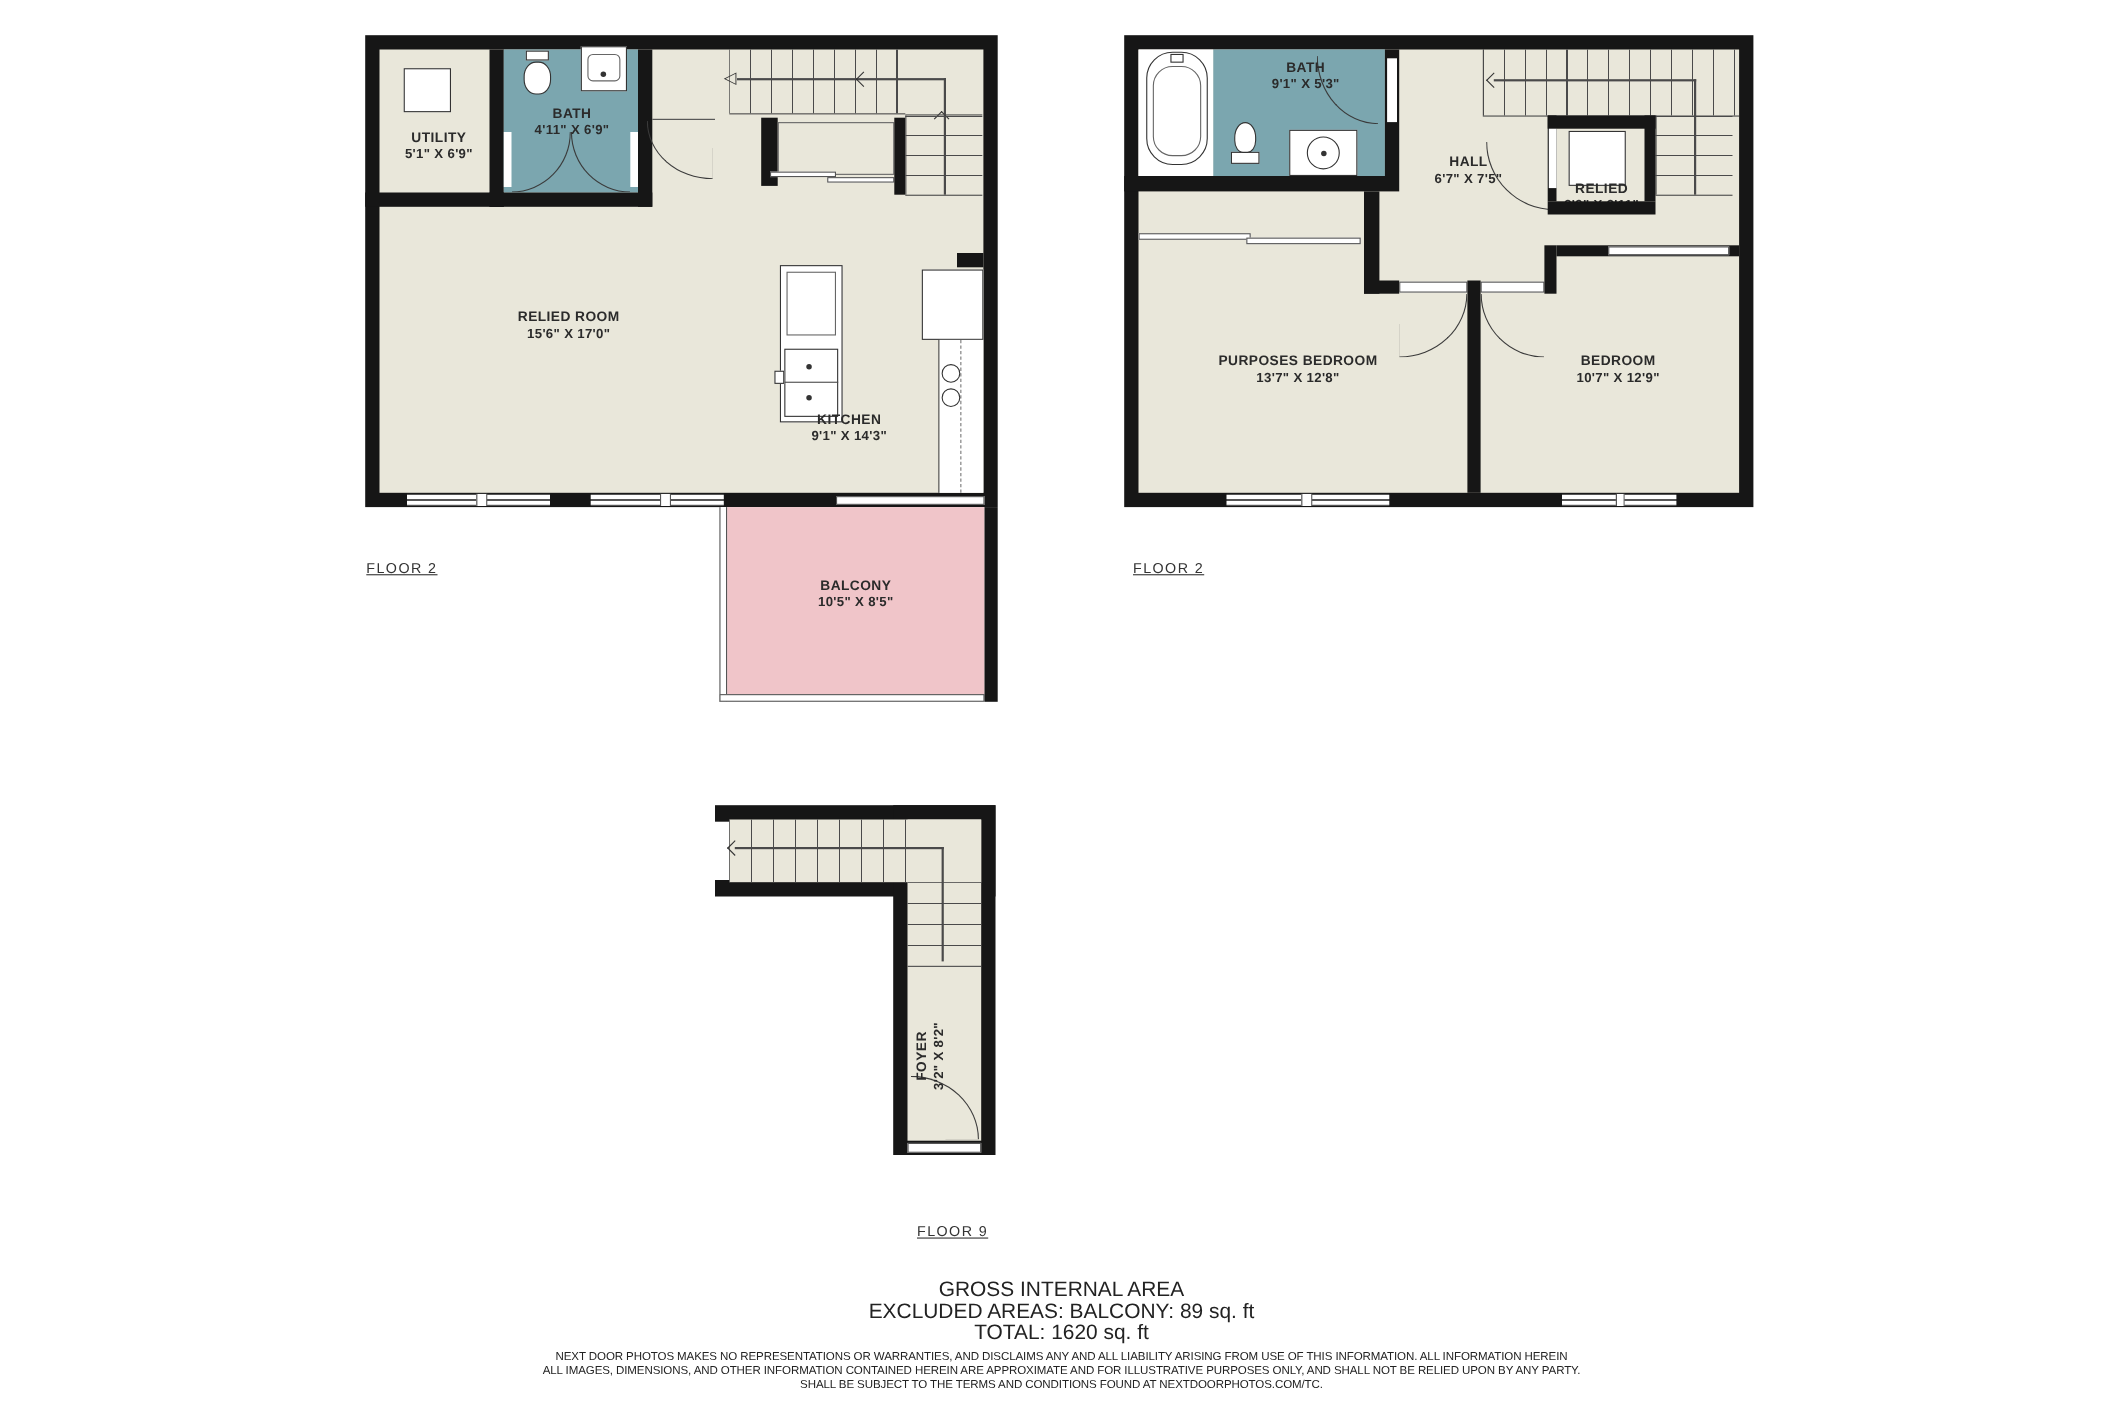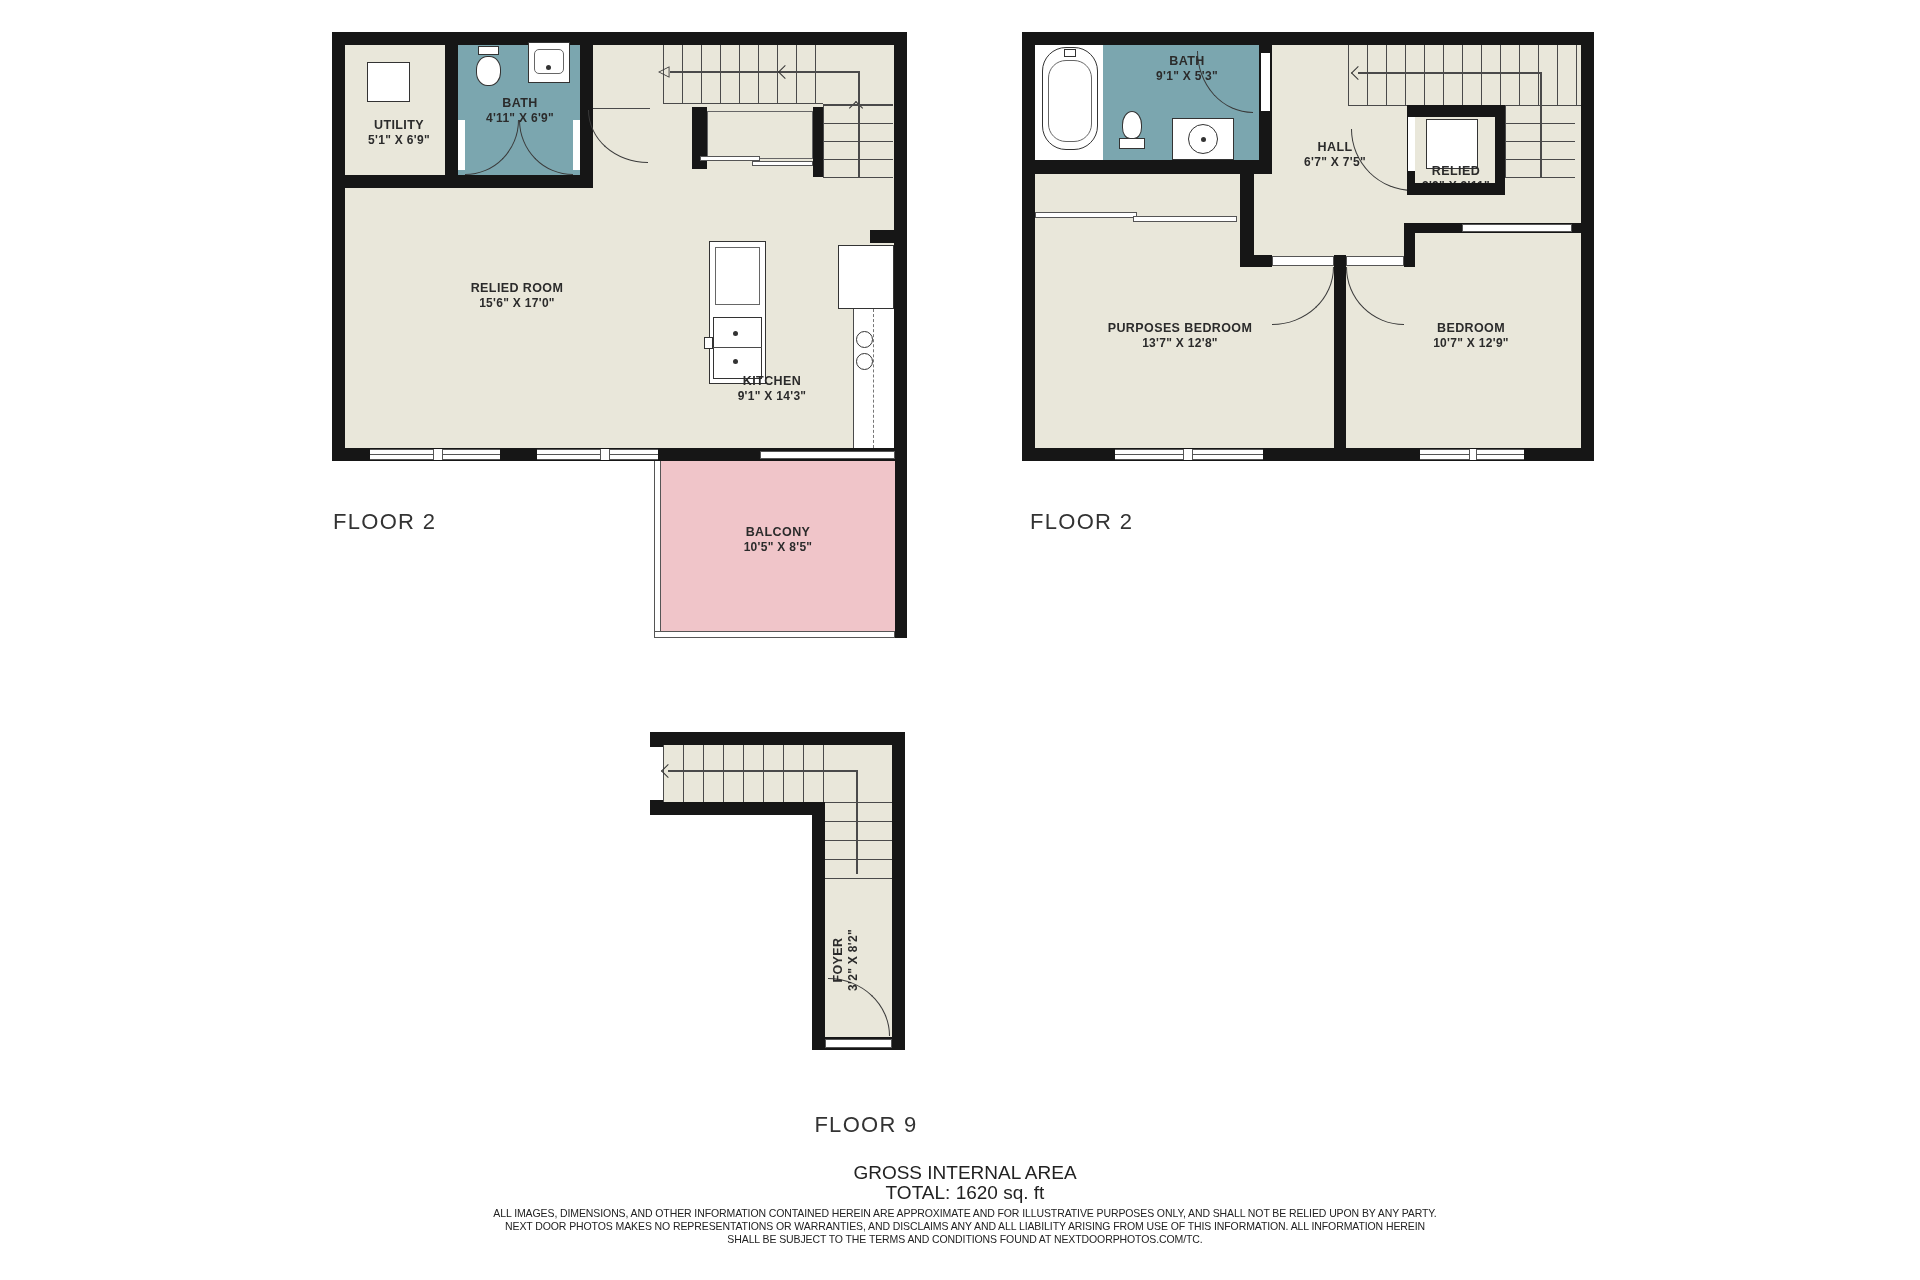--- a/index.html
+++ b/index.html
@@ -28,21 +28,21 @@
   .tri{position:absolute;font-size:15px;color:#333;line-height:15px;}
   .win{position:absolute;background:linear-gradient(#fff 44%,#555 44%,#555 56%,#fff 56%);
        border-top:1.2px solid #555;border-bottom:1.2px solid #555;box-sizing:border-box;}
   .mull{position:absolute;background:#fff;border-left:1.2px solid #555;border-right:1.2px solid #555;box-sizing:border-box;}
   .slide{position:absolute;background:#fff;border:1px solid #555;box-sizing:border-box;}
   .box{position:absolute;border:1px solid #666;box-sizing:border-box;}
   .rlbl{position:absolute;transform:translate(-50%,0);text-align:center;color:#2b2b2b;white-space:nowrap;z-index:5;}
   .rname{font-size:12.5px;font-weight:700;letter-spacing:.4px;line-height:15px;}
   .rdim{font-size:12px;font-weight:700;letter-spacing:.3px;line-height:15px;}
   .rot{transform:translate(-50%,-50%) rotate(-90deg);}
-  .floorlabel{position:absolute;font-size:22px;letter-spacing:1.3px;color:#333;white-space:nowrap;}
+  .floorlabel{position:absolute;font-size:13px;letter-spacing:1.3px;color:#333;white-space:nowrap;text-decoration:underline;}
   #footer{position:absolute;left:460px;top:1163px;width:1010px;text-align:center;color:#222;}
   #footer .big{font-size:19px;line-height:19.5px;}
   #footer .small{font-size:10.5px;line-height:13.2px;letter-spacing:-0.1px;}
   #footer .gap{height:5px;}
 </style>
 </head>
 <body>
 
 <div id="canvas">
 
@@ -236,20 +236,21 @@
     <div class="slide" style="left:175px;top:307px;width:67px;height:9px;"></div>
     <div class="rlbl rot" style="left:196px;top:228px;">
       <div class="rname">FOYER</div>
       <div class="rdim">3'2" X 8'2"</div>
     </div>
   </div>
   <div class="floorlabel" style="left:806px;top:1112px;width:120px;text-align:center;">FLOOR 9</div>
 
   <div id="footer">
     <div class="big">GROSS INTERNAL AREA</div>
+    <div class="big">EXCLUDED AREAS: BALCONY: 89 sq. ft</div>
     <div class="big">TOTAL: 1620 sq. ft</div>
     <div class="gap"></div>
+    <div class="small">NEXT DOOR PHOTOS MAKES NO REPRESENTATIONS OR WARRANTIES, AND DISCLAIMS ANY AND ALL LIABILITY ARISING FROM USE OF THIS INFORMATION. ALL INFORMATION HEREIN</div>
     <div class="small">ALL IMAGES, DIMENSIONS, AND OTHER INFORMATION CONTAINED HEREIN ARE APPROXIMATE AND FOR ILLUSTRATIVE PURPOSES ONLY, AND SHALL NOT BE RELIED UPON BY ANY PARTY.</div>
-    <div class="small">NEXT DOOR PHOTOS MAKES NO REPRESENTATIONS OR WARRANTIES, AND DISCLAIMS ANY AND ALL LIABILITY ARISING FROM USE OF THIS INFORMATION. ALL INFORMATION HEREIN</div>
     <div class="small">SHALL BE SUBJECT TO THE TERMS AND CONDITIONS FOUND AT NEXTDOORPHOTOS.COM/TC.</div>
   </div>
 
 </div>
 
 </body></html>

